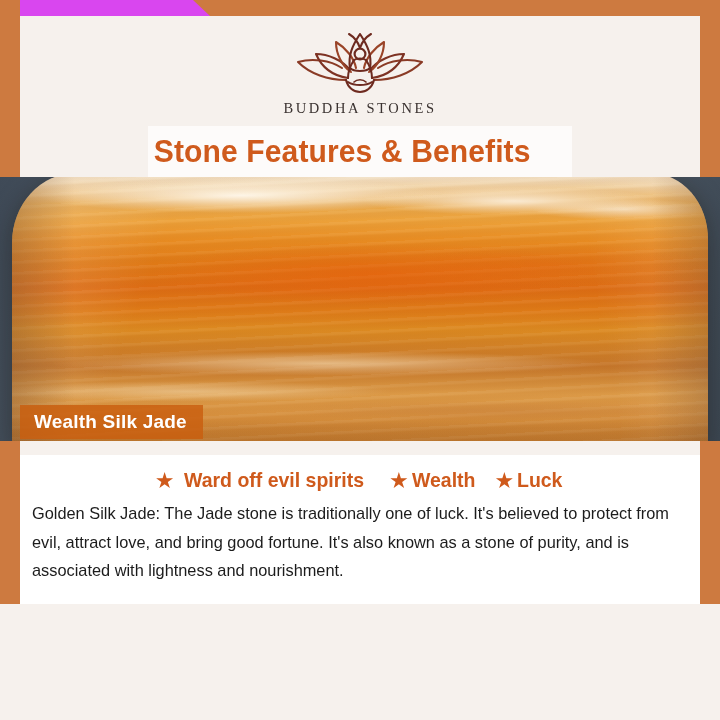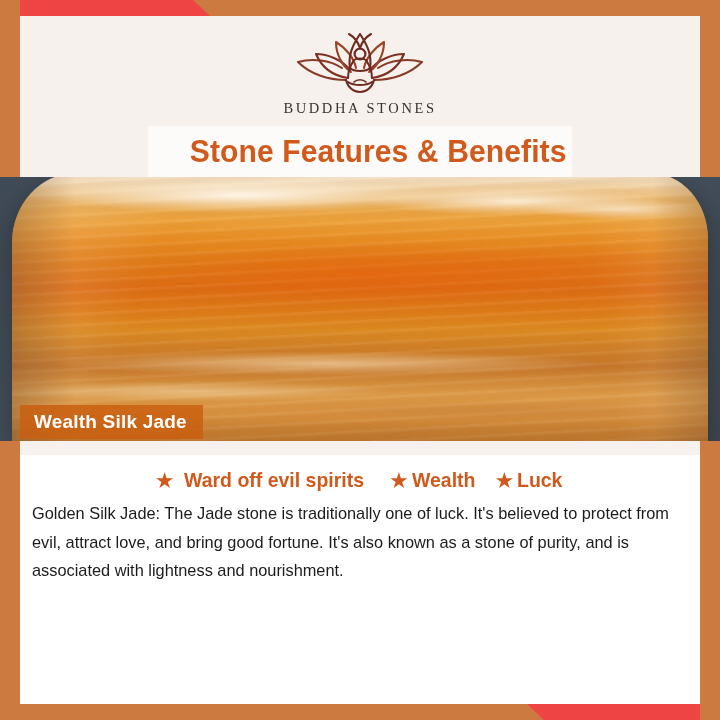--- a/index.html
+++ b/index.html
@@ -10,22 +10,22 @@
     width: 720px;
     height: 720px;
     overflow: hidden;
     font-family: "Liberation Sans", sans-serif;
     background: #f6f1ed;
   }
 
   #page {
     position: relative;
     width: 720px;
-    height: 720px;
-    background: #ef4444;
+    height: 604px;
+    background: #d946ef;
     overflow: hidden;
   }
 
   
   .corner-accent {
     position: absolute;
     background: #cd7a40;
   }
   .corner-top-right {
     top: 0;
@@ -95,21 +95,21 @@
   .title-banner {
     position: absolute;
     left: 148px;
     top: 126px;
     width: 424px;
     height: 51px;
     background: #fdfbfa;
     z-index: 6;
     display: flex;
     align-items: center;
-    justify-content: flex-end;
+    justify-content: flex-start;
   }
   .title-text {
     font-family: "Liberation Sans Narrow", "Liberation Sans", sans-serif;
     font-size: 31px;
     font-weight: 700;
     color: #cf5a1c;
     letter-spacing: 0.1px;
     transform: scaleX(0.97);
     white-space: nowrap;
   }

